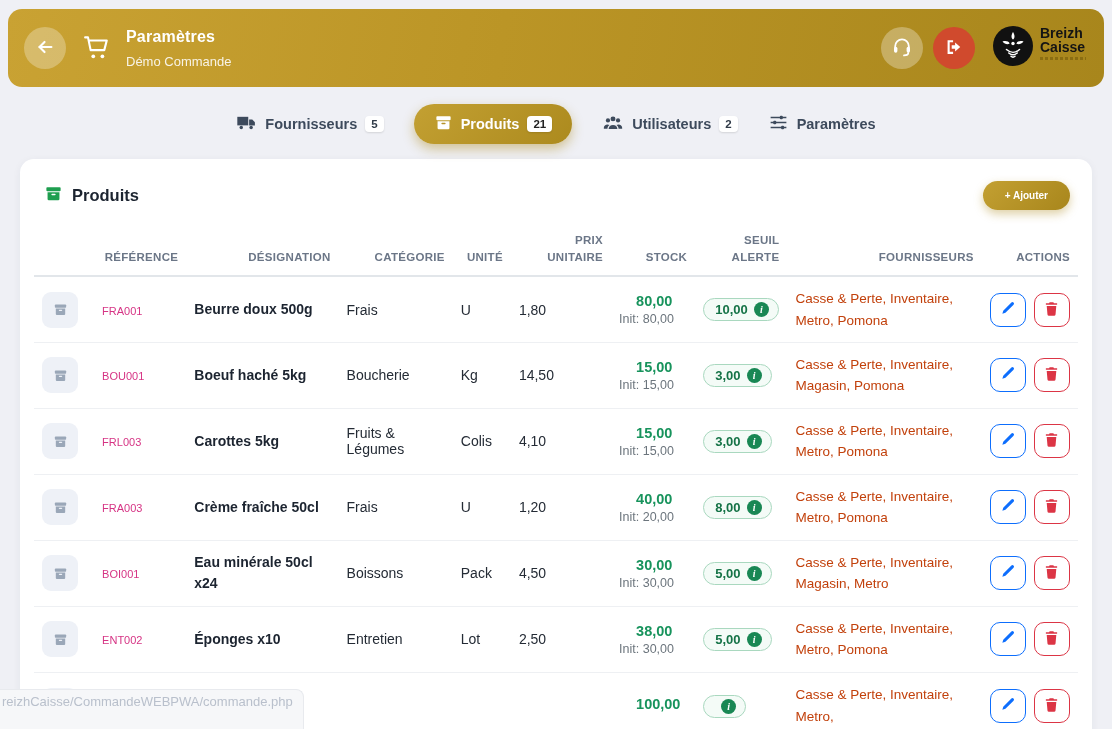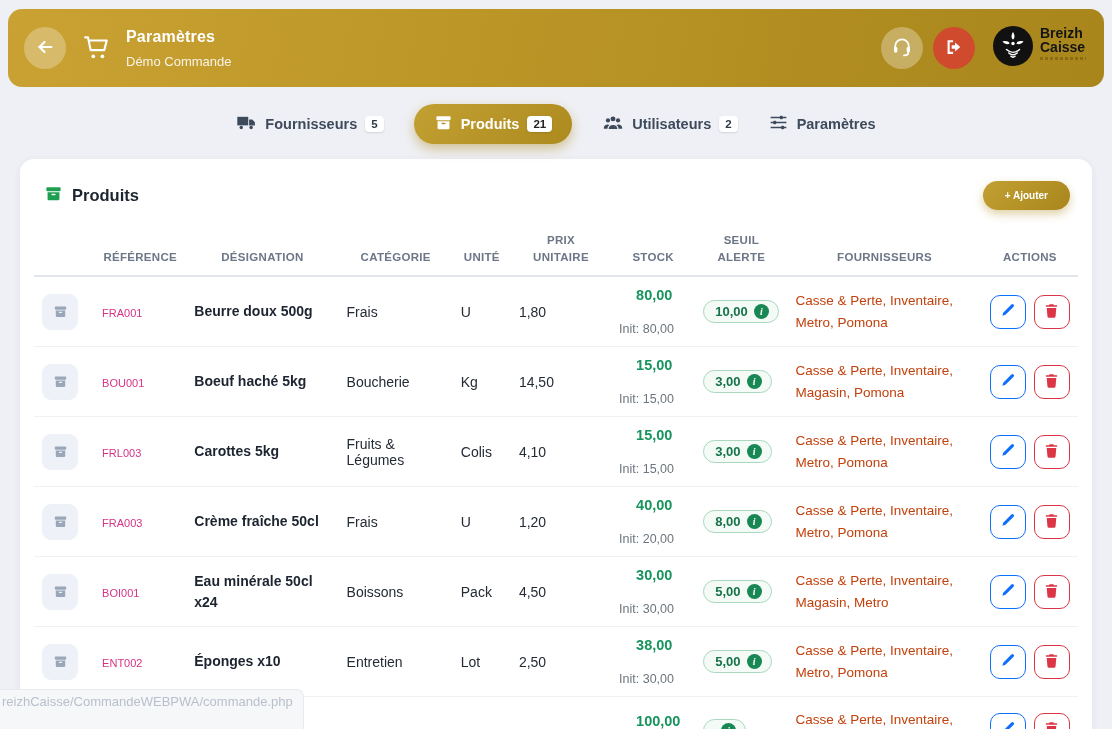--- a/index.html
+++ b/index.html
@@ -83,39 +83,39 @@
     box-shadow:0 4px 10px rgba(172,138,30,.4);
   }
   
   table { width:calc(100% - 28px); margin:6px 14px 0 14px;
     border-collapse:collapse; table-layout:fixed; }
   col.c-icon{width:60px} col.c-ref{width:92px} col.c-des{width:152px}
   col.c-cat{width:114px} col.c-uni{width:58px} col.c-prix{width:100px}
   col.c-stock{width:84px} col.c-seuil{width:92px} col.c-four{width:194px}
   col.c-act{width:96px}
   th {
-    text-align:center; vertical-align:bottom;
+    text-align:right; vertical-align:bottom;
     font-size:11.5px; font-weight:bold; letter-spacing:.3px;
     color:#6b7687; padding:6px 8px 10px 8px;
     border-bottom:2px solid #e2e6ea; line-height:1.45;
   }
   td {
     padding:10px 8px; height:66px; vertical-align:middle;
     border-bottom:1px solid #eef0f3; font-size:14px; color:#242b35;
   }
   tr:last-child td { border-bottom:none; }
   .rowicon {
     width:36px; height:36px; border-radius:9px; background:#eef1f7;
     display:flex; align-items:center; justify-content:center;
     color:#9aa7b8; cursor:grab;
   }
   .ref { font-family:Liberation Sans, sans-serif; font-size:11px; color:#d63384; }
   .des { font-weight:bold; font-size:14px; color:#1c2430; line-height:1.5; }
   .stock-v { color:#17935c; font-weight:bold; font-size:14.5px;padding-left:17px; }
-  .stock-i { color:#6c757d; font-size:12.5px; margin-top:19px; }
+  .stock-i { color:#6c757d; font-size:12.5px; margin-top:3px; }
   .pill {
     display:inline-flex; align-items:center; gap:6px;
     border:1px solid #a9d8bf; background:#f4fbf7; border-radius:20px;
     padding:3px 9px 3px 11px; font-size:13px; color:#157347; font-weight:bold;
   }
   .info-dot {
     width:15px; height:15px; border-radius:50%; background:#198754; color:#fff;
     font-size:10px; font-style:italic; font-weight:bold;
     display:inline-flex; align-items:center; justify-content:center;
     font-family:"Liberation Serif", serif;

